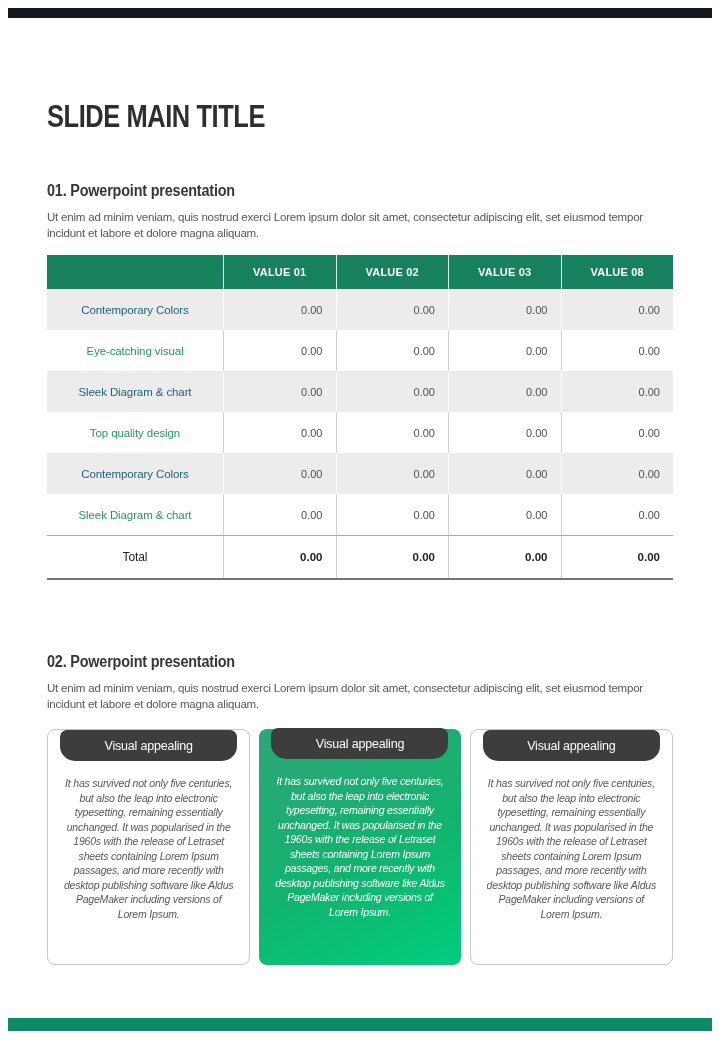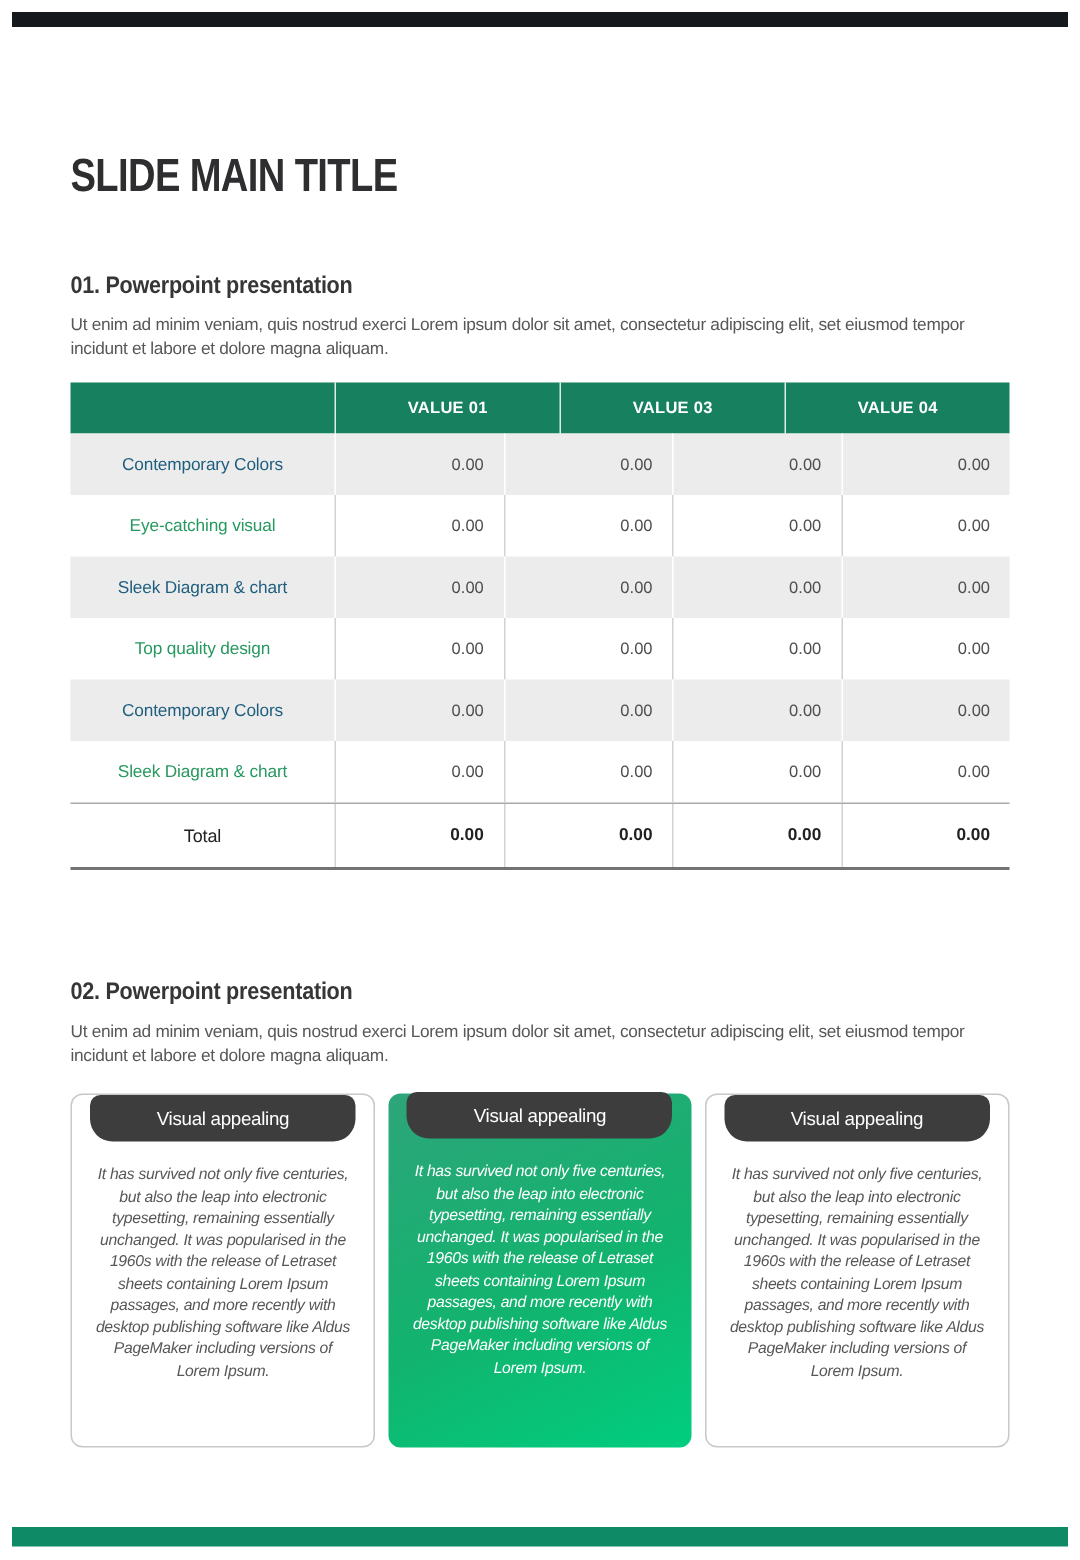--- a/index.html
+++ b/index.html
@@ -80,22 +80,23 @@
 
 <h1 class="abs main-title">SLIDE MAIN TITLE</h1>
 
 <h2 class="abs sec-heading s1-heading">01. Powerpoint presentation</h2>
 <p class="abs sec-body s1-body">Ut enim ad minim veniam, quis nostrud exerci  Lorem ipsum dolor sit amet, consectetur adipiscing elit, set eiusmod tempor incidunt et labore et dolore magna aliquam.</p>
 
 <div class="abs table">
   <div class="trow thead">
     <div class="cell label-col"></div>
     <div class="cell val-col">VALUE 01</div>
+    <div class="cell val-col">VALUE 02</div>
     <div class="cell val-col">VALUE 03</div>
-    <div class="cell val-col">VALUE 04</div>
+    <div class="cell val-col">VALUE 08</div>
   </div>
 
   <div class="trow tbody-row">
     <div class="cell label-col label-blue">Contemporary Colors</div>
     <div class="cell val-col">0.00</div>
     <div class="cell val-col">0.00</div>
     <div class="cell val-col">0.00</div>
     <div class="cell val-col">0.00</div>
   </div>
   <div class="trow tbody-row">

